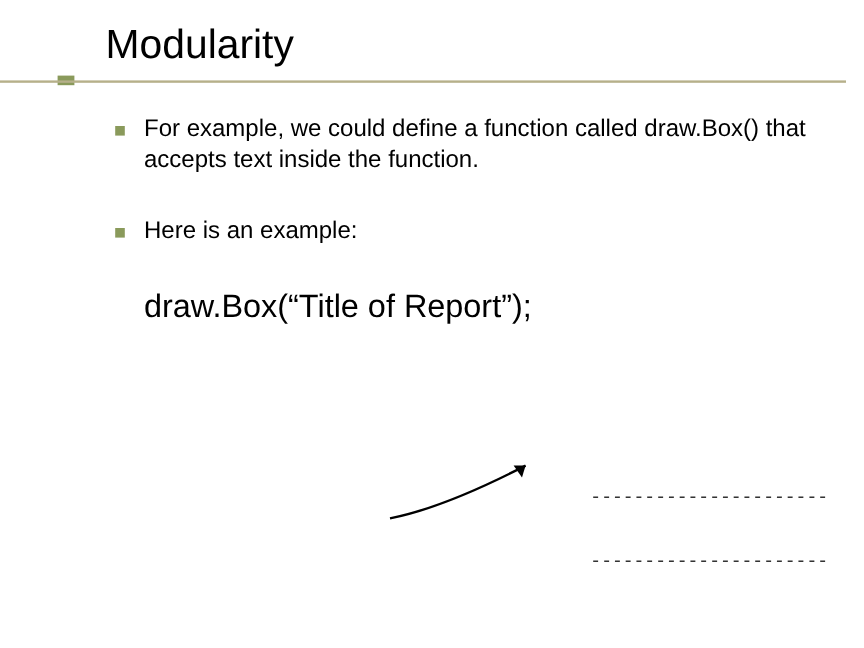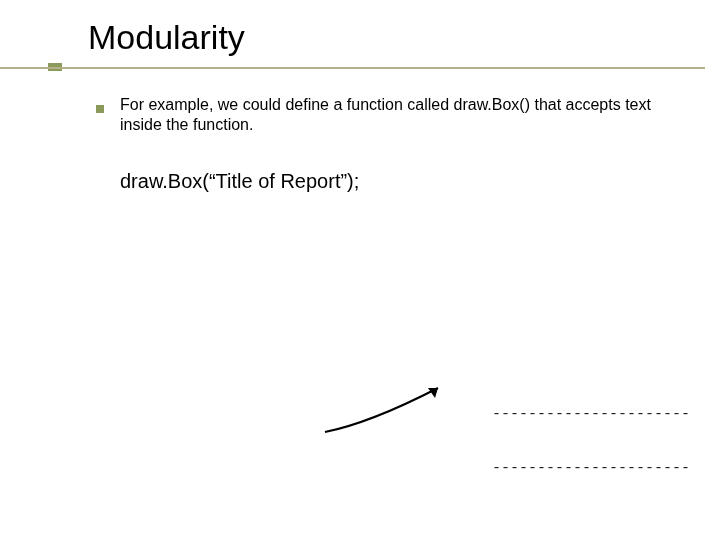--- a/index.html
+++ b/index.html
@@ -48,36 +48,36 @@
   .body {
     font-family: Verdana, Arial, sans-serif;
   }
   ul.bullets {
     list-style: none;
     padding: 0;
     margin: 0 0 0 8px;
   }
   ul.bullets > li {
     position: relative;
-    font-size: 16px;
+    font-size: 20px;
     line-height: 1.28;
     margin: 0 0 34px 0;
     padding-left: 24px;
   }
   ul.bullets > li::before {
     content: "";
     position: absolute;
     left: 0;
     top: 10px;
     width: 8px;
     height: 8px;
     background: #8a9a5b;
   }
   .call {
-    font-size: 20px;
+    font-size: 27px;
     margin-left: 32px;
     margin-top: 6px;
   }
   .output {
     position: absolute;
     right: 30px;
     top: 370px;
     font-family: "Courier New", monospace;
     font-size: 15px;
     line-height: 1.2;
@@ -97,20 +97,21 @@
   <h1 class="title">Modularity</h1>
 
   <div class="underline-wrap">
     <div class="underline-tick"></div>
     <div class="underline-main"></div>
   </div>
 
   <div class="body">
     <ul class="bullets">
       <li>For example, we could define a function called draw.Box() that accepts text inside the function.</li>
+      <li>Here is an example:</li>
     </ul>
 
     <div class="call">draw.Box(“Title of Report”);</div>
   </div>
 
   <div class="output">
     <div>----------------------</div>
     <div>----------------------</div>
   </div>
 

